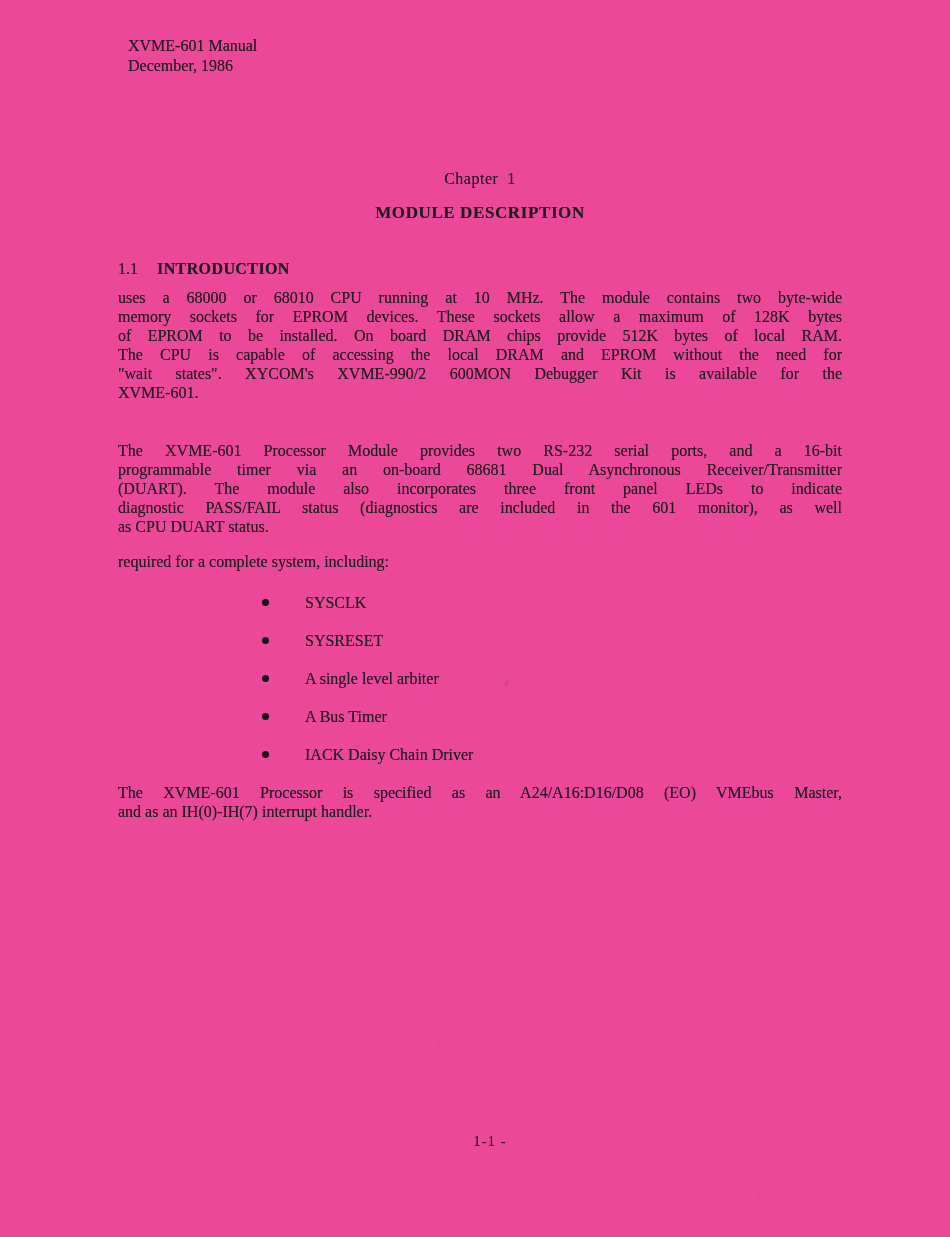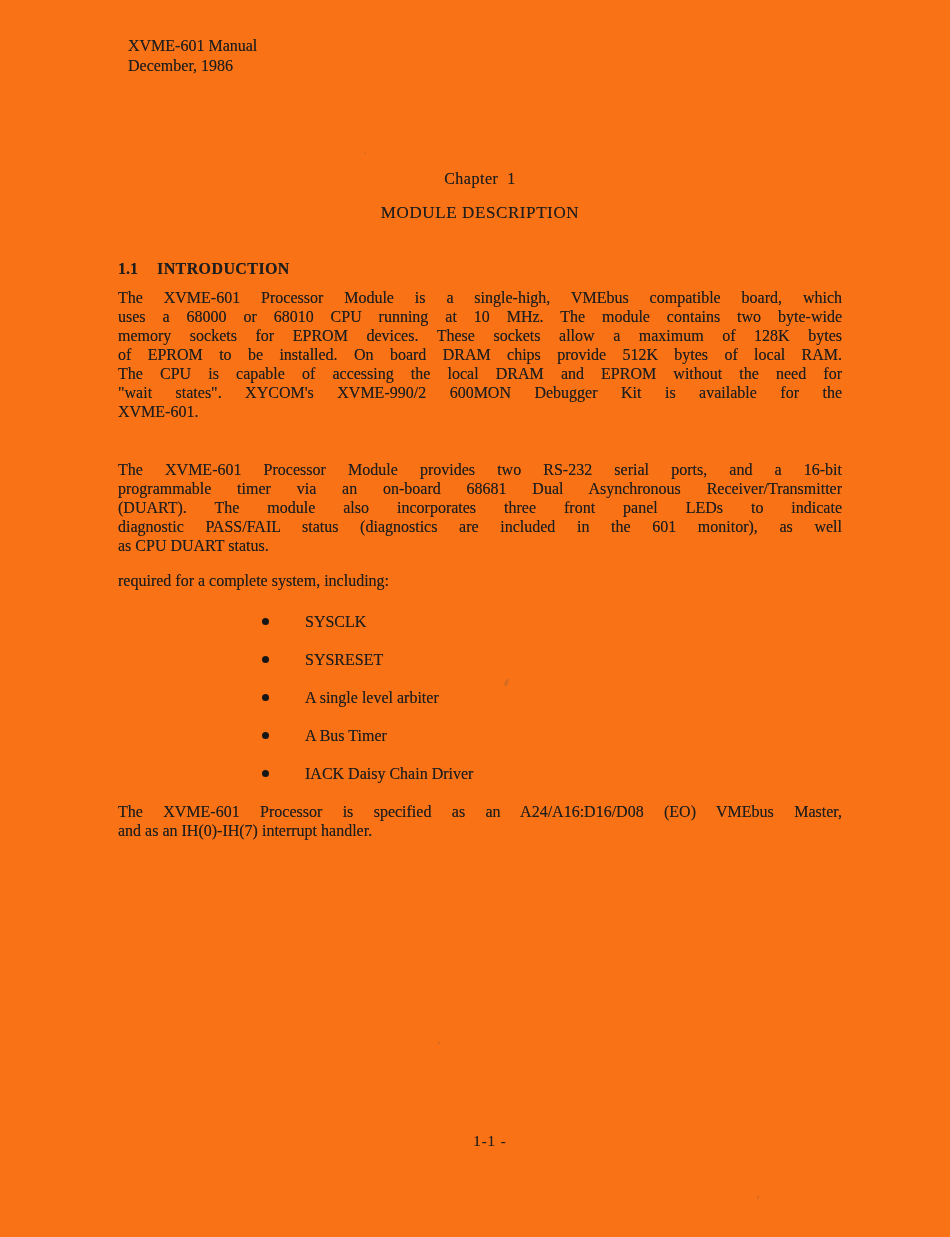--- a/index.html
+++ b/index.html
@@ -6,21 +6,21 @@
   html, body { background: #ffffff; }
   body {
     width: 950px; height: 1237px;
     font-family: "Liberation Serif", "DejaVu Serif", serif;
     color: #1e1e1e;
     position: relative;
     overflow: hidden;
   }
   .page {
     position: absolute; inset: 0;
-    background: #f97316;
+    background: #ec4899;
   }
   .content {
     position: absolute;
     left: 118px; top: 0;
     width: 724px;
     padding-top: 36px;
     font-size: 16px;
     line-height: 19px;
     text-shadow: 0 0 0.5px rgba(20,20,20,0.55);
   }
@@ -28,25 +28,25 @@
   .chapter {
     margin-top: 93px;
     text-align: center;
     white-space: pre;
     letter-spacing: 0.5px;
   }
   .doc-title {
     margin-top: 15px;
     text-align: center;
     font-size: 17px;
-    font-weight: normal;
+    font-weight: bold;
     letter-spacing: 0.6px;
   }
   .section-heading { margin-top: 37px; font-size: 16px; }
-  .section-heading .sec-num { font-weight: bold; margin-right: 19px; }
+  .section-heading .sec-num { font-weight: normal; margin-right: 19px; }
   .section-heading .sec-title { font-weight: bold; letter-spacing: 0.4px; text-align: center; }
   .para { margin-top: 10px; }
   .para-2 { margin-top: 39px; }
   .para-3 { margin-top: 16px; }
   .para-closing { margin-top: 19px; }
   .jline { text-align: justify; text-align-last: justify; }
   .jline.jlast { text-align-last: left; }
   .feature-list { list-style: none; margin-top: 22px; }
   .feature-list li {
     padding-left: 144px;
@@ -98,21 +98,20 @@
 
     <div class="chapter">Chapter  1</div>
 
     <div class="doc-title">MODULE DESCRIPTION</div>
 
     <div class="section-heading">
       <span class="sec-num">1.1</span><span class="sec-title">INTRODUCTION</span>
     </div>
 
     <div class="para para-1">
-        <div class="jline">The XVME-601 Processor Module is a single-high, VMEbus compatible board, which</div>
         <div class="jline">uses a 68000 or 68010 CPU running at 10 MHz.  The module contains two byte-wide</div>
         <div class="jline">memory sockets for EPROM devices.  These sockets allow a maximum of 128K bytes</div>
         <div class="jline">of EPROM to be installed.  On board DRAM chips provide 512K bytes of local RAM.</div>
         <div class="jline">The CPU is capable of accessing the local DRAM and EPROM without the need for</div>
         <div class="jline">"wait states".  XYCOM's XVME-990/2 600MON Debugger Kit is available for the</div>
         <div class="jline jlast">XVME-601.</div>
       </div>
 
     <div class="para para-2">
         <div class="jline">The XVME-601 Processor Module provides two RS-232 serial ports, and a 16-bit</div>

